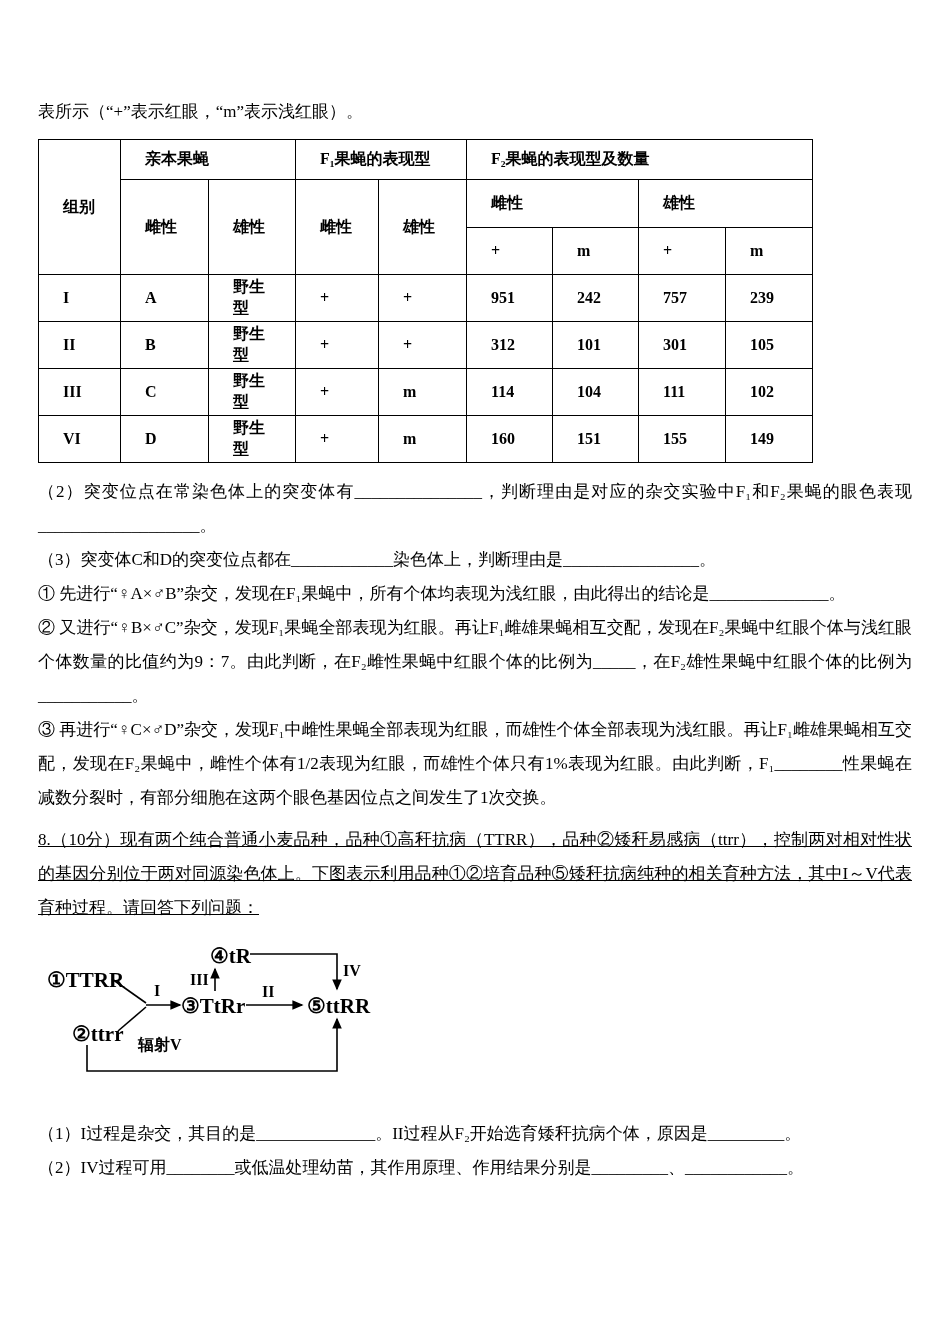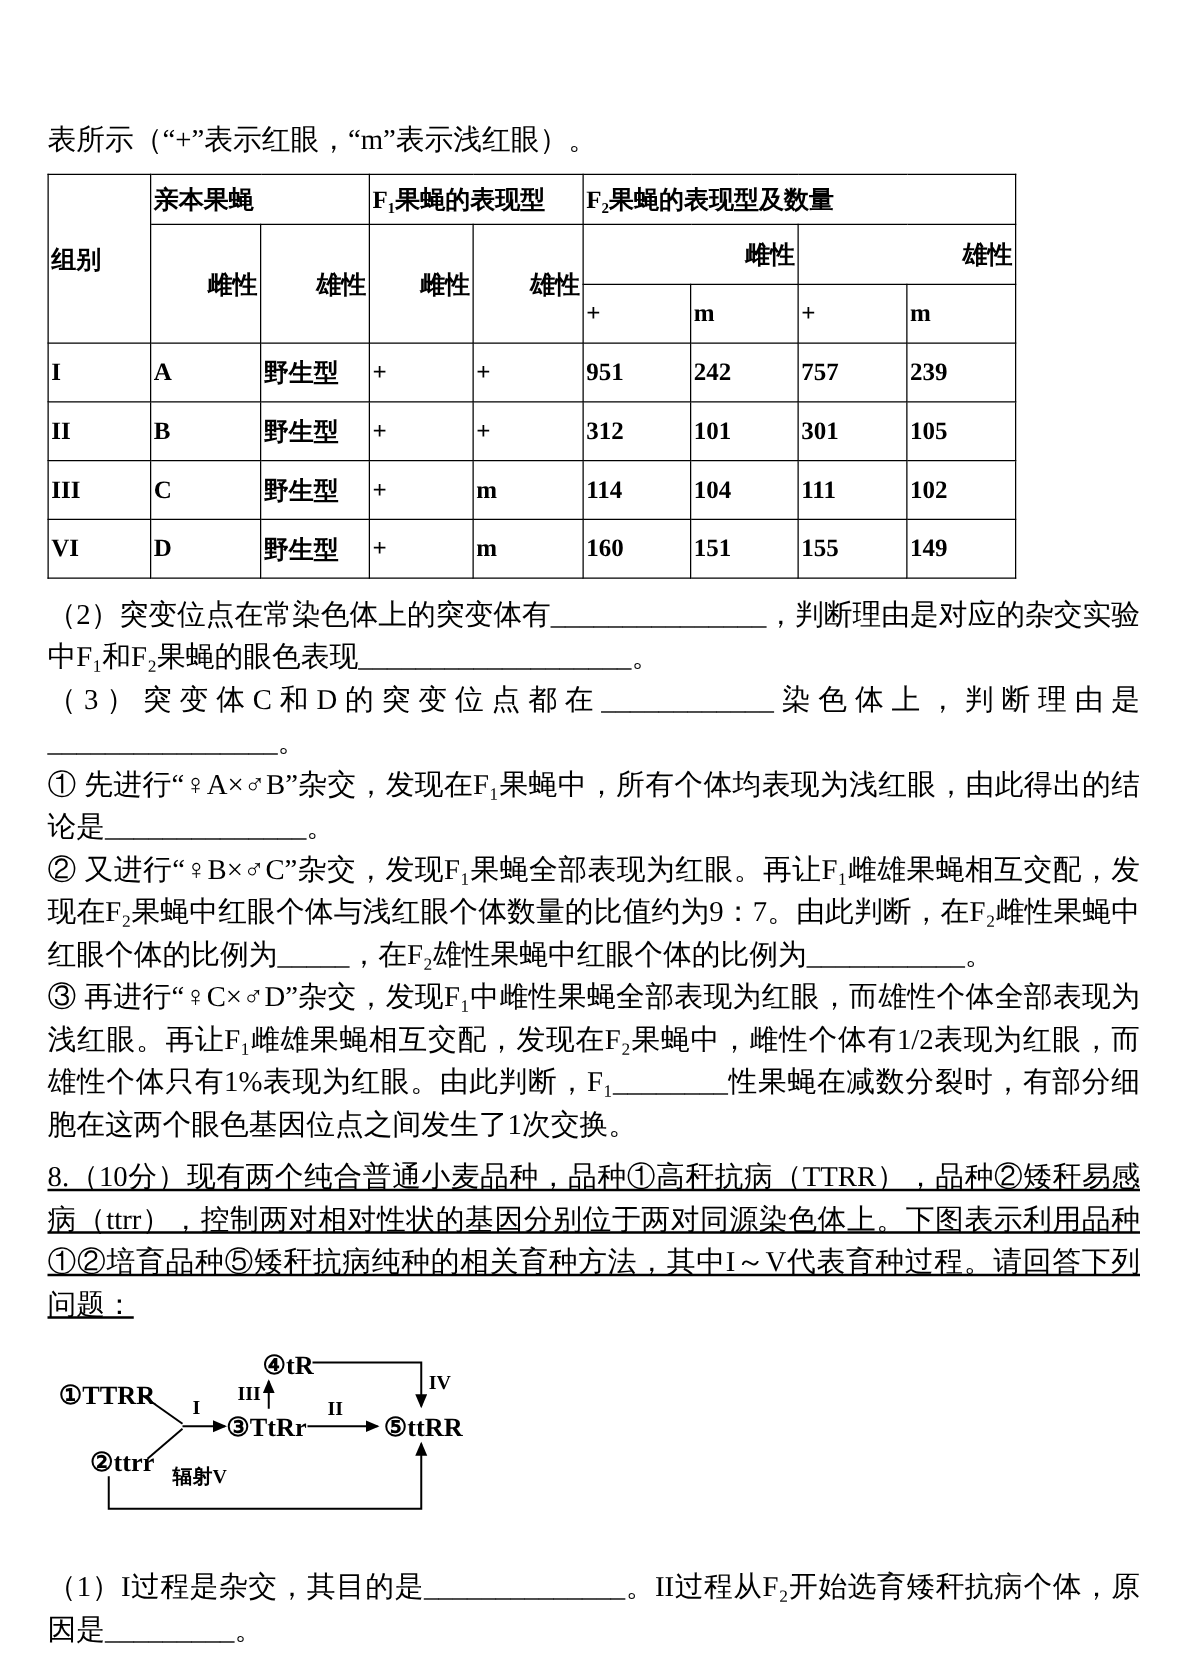--- a/index.html
+++ b/index.html
@@ -5,34 +5,34 @@
   * { box-sizing: border-box; }
   html, body { margin: 0; padding: 0; }
   body {
     width: 950px; height: 1344px;
     background: #ffffff; color: #000000;
     font-family: "Liberation Serif", "DejaVu Serif", serif;
     overflow: hidden;
   }
   .page { padding: 95px 38px 0 38px; }
   .para {
-    font-size: 23px; line-height: 34px;
+    font-size: 17px; line-height: 34px;
     margin: 0; text-align: justify;
   }
   .gtable {
     border-collapse: collapse; table-layout: fixed;
     width: 774px; margin-top: 10px;
   }
   .gtable td {
     border: 1px solid #000;
-    font-size: 20px; font-weight: bold;
-    padding: 2px 2px; text-align: left; vertical-align: middle;
+    font-size: 16px; font-weight: bold;
+    padding: 2px 24px; text-align: left; vertical-align: middle;
   }
   .hr1 td { height: 40px; }
-  .hr2 td { height: 48px; text-align: right; }
+  .hr2 td { height: 48px; }
   .hr3 td { height: 47px; }
   .br  td { height: 47px; }
   .qs { margin-top: 12px; }
   .q8 { margin-top: 8px; text-decoration: underline; }
   .diagram {
     position: relative; width: 430px; height: 152px;
     margin: 16px 0 24px 2px; font-weight: bold;
   }
   .dnode { position: absolute; font-size: 21px; white-space: nowrap; }
   .dlabel { position: absolute; font-size: 16px; white-space: nowrap; }
@@ -156,14 +156,15 @@
     <span class="dnode" style="left:170px; top:3px;">④tR</span>
     <span class="dnode" style="left:267px; top:53px;">⑤ttRR</span>
     <span class="dlabel" style="left:114px; top:41px;">I</span>
     <span class="dlabel" style="left:222px; top:42px;">II</span>
     <span class="dlabel" style="left:150px; top:30px;">III</span>
     <span class="dlabel" style="left:303px; top:21px;">IV</span>
     <span class="dlabel" style="left:98px; top:94px;">辐射V</span>
   </div>
 
   <p class="para">（1）I过程是杂交，其目的是______________。II过程从F₂开始选育矮秆抗病个体，原因是_________。</p>
+  <p class="para">（2）IV过程可用________或低温处理幼苗，其作用原理、作用结果分别是_________、____________。</p>
 
 </div>
 
 </body></html>

